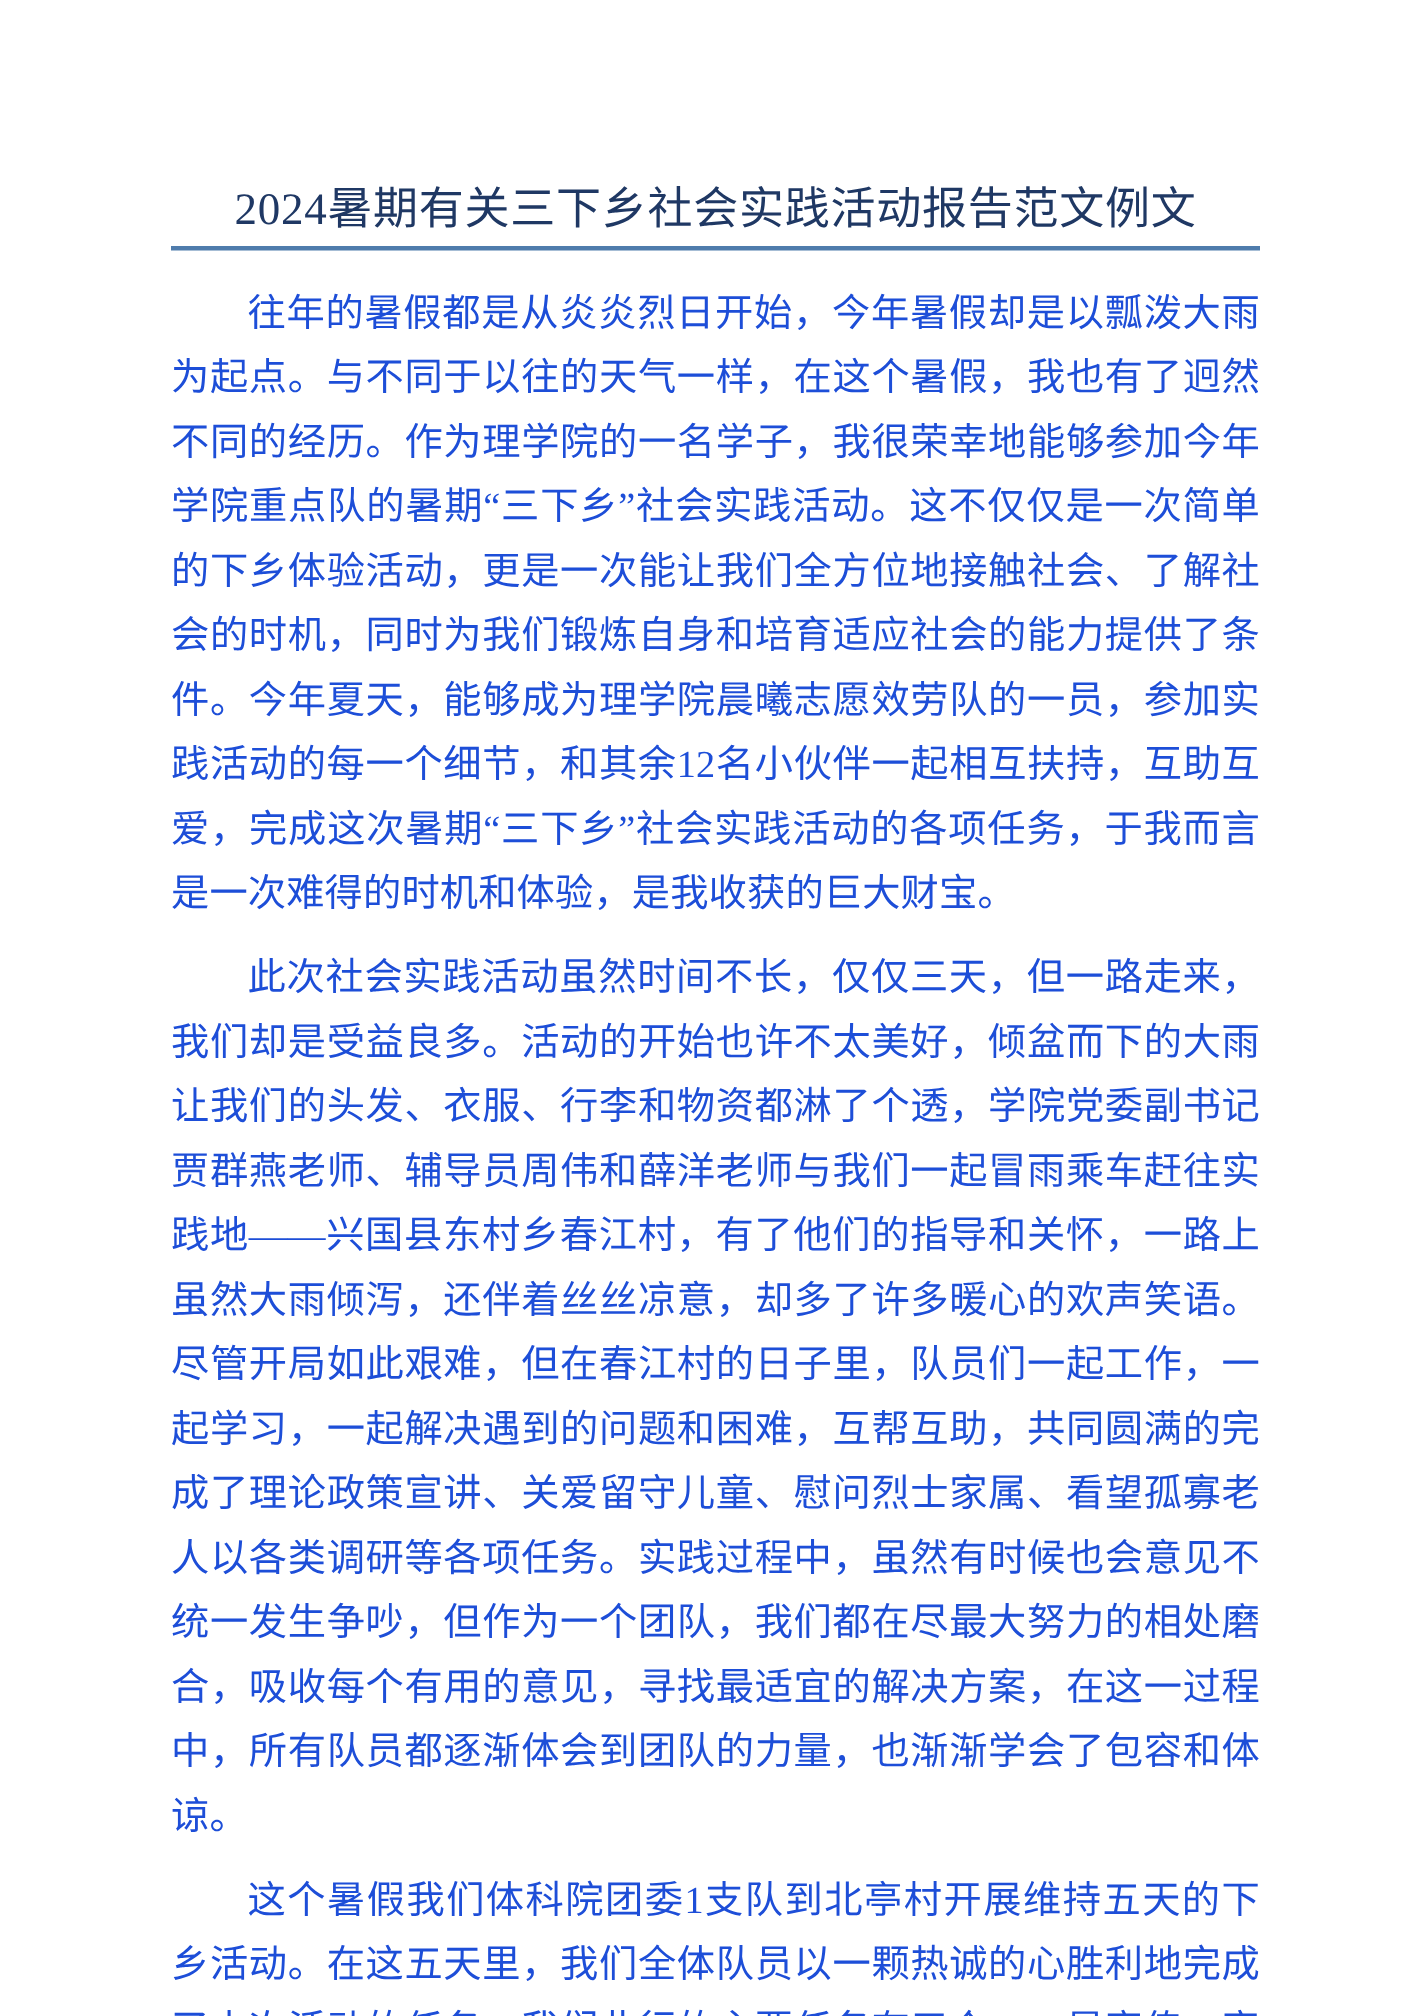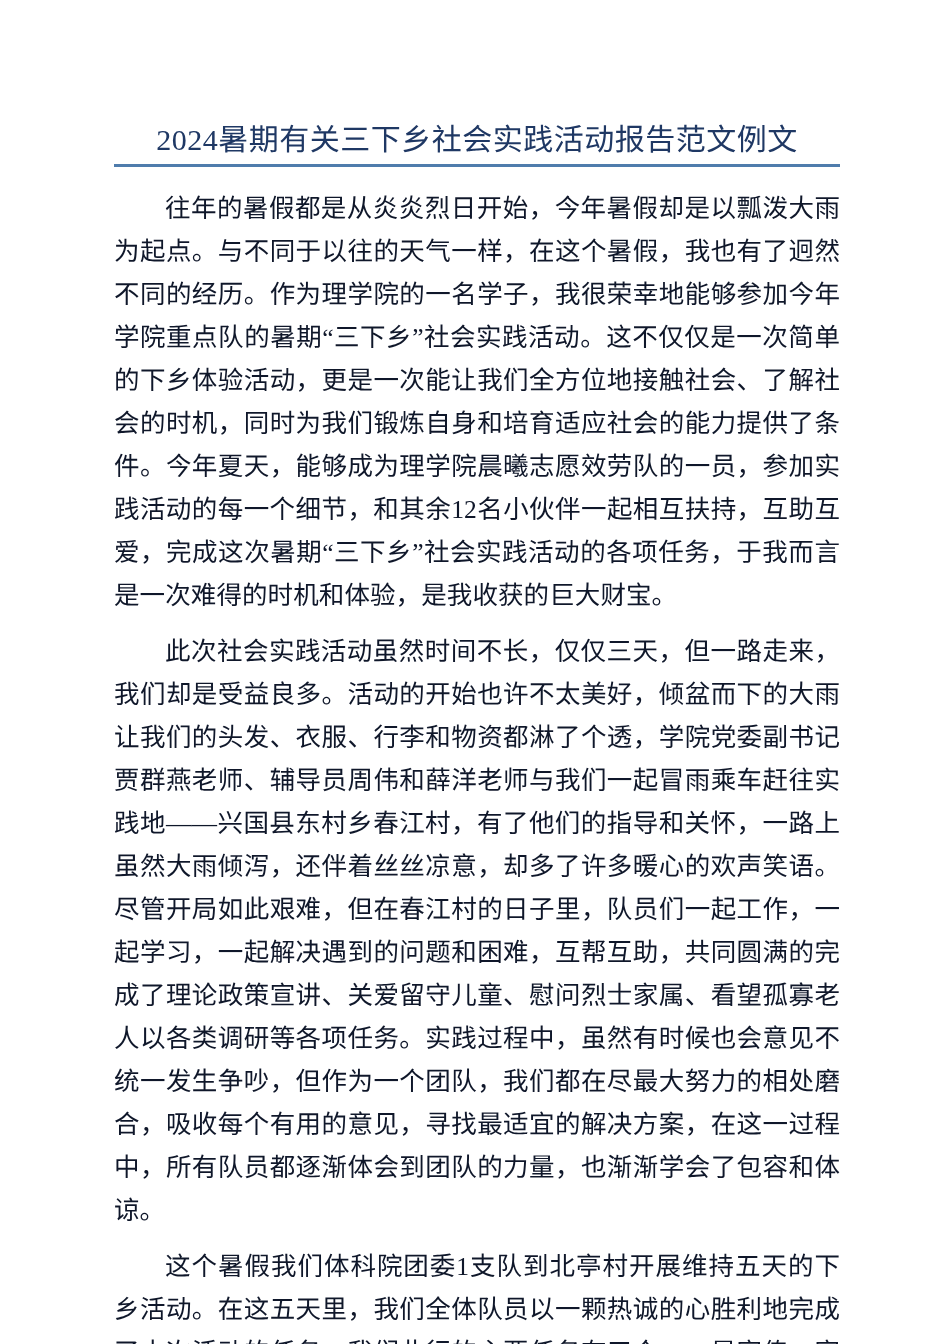--- a/index.html
+++ b/index.html
@@ -51,21 +51,21 @@
     margin: 0 0 20px 0;
     border: 0;
     padding: 0;
   }
 
   
   .para {
     font-family: "Liberation Serif", "DejaVu Serif", serif;
     font-size: 25.5px;
     line-height: 43px;
-    color: #0f172a;
+    color: #1d4ed8;
     text-align: justify;
     text-justify: inter-ideograph;
     text-indent: 2em;
     margin: 0 0 13px 0;
     padding: 0;
     word-break: break-all;
     letter-spacing: 0.1px;
   }
 
   .para:last-child {

